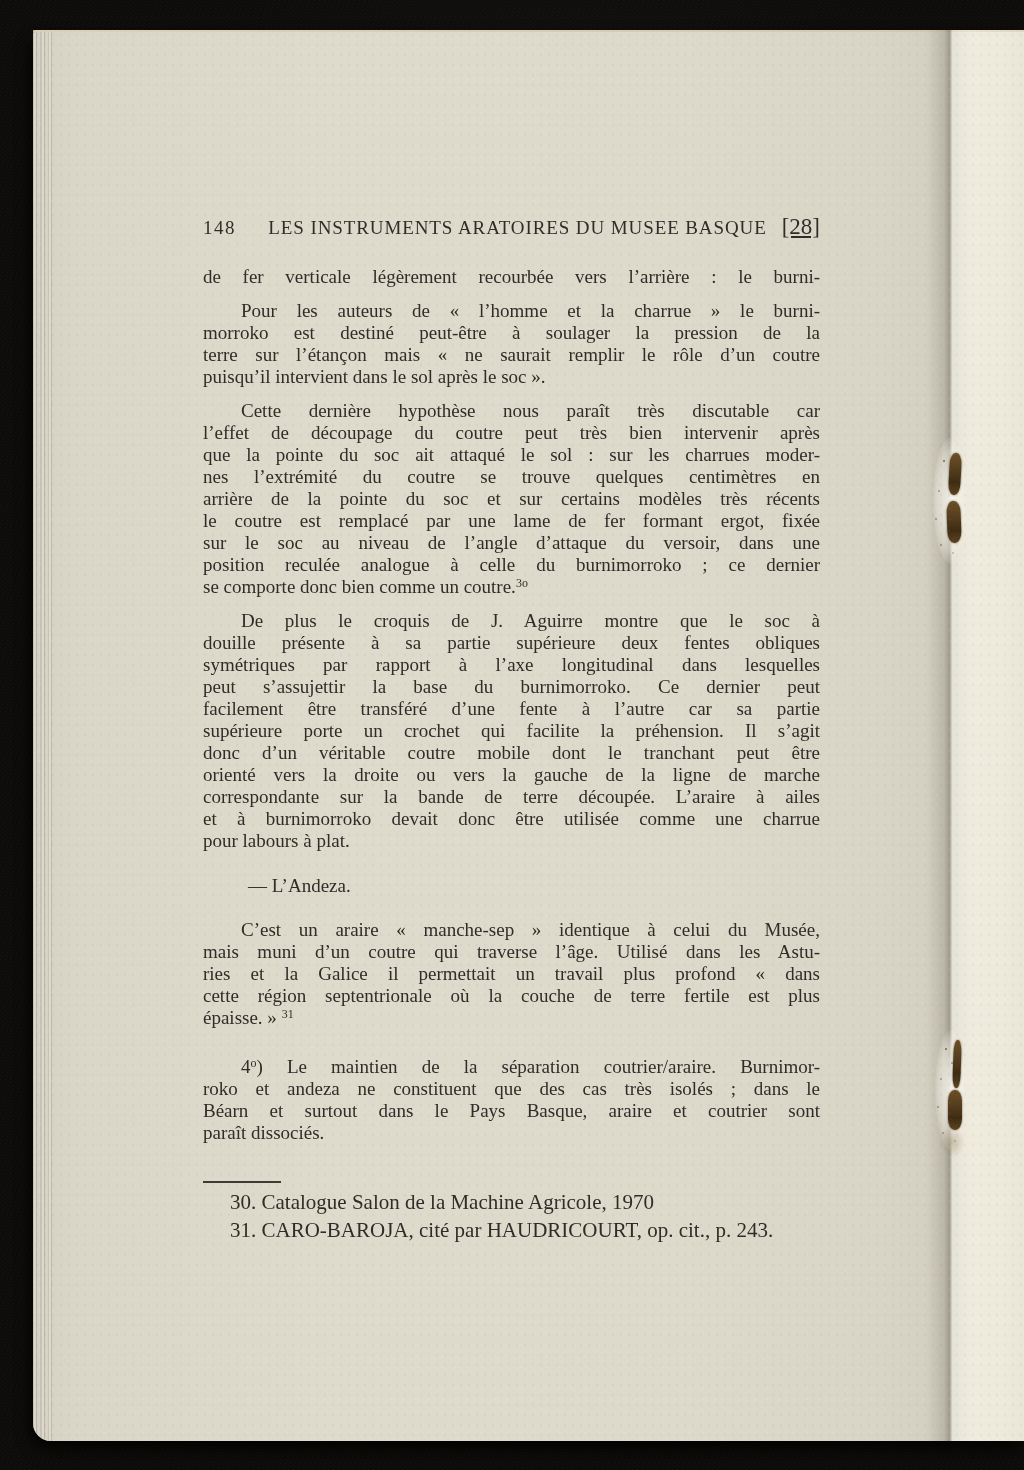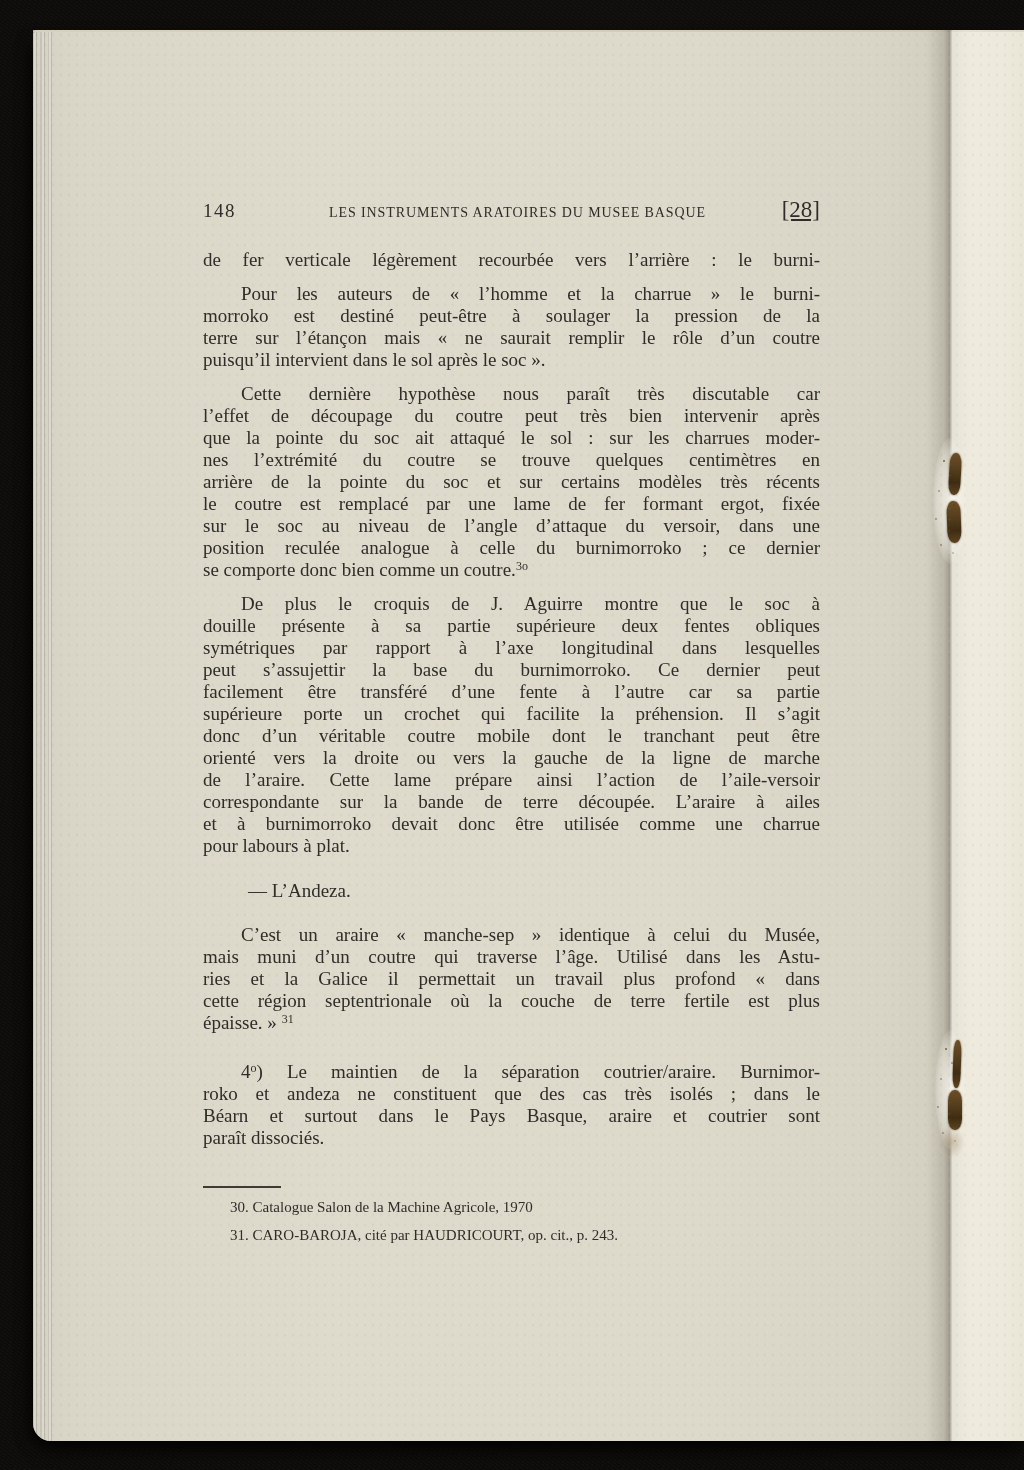--- a/index.html
+++ b/index.html
@@ -61,43 +61,43 @@
     box-shadow:6px 14px 0 rgba(90,66,31,.5), -5px 30px 0 rgba(90,66,31,.45),
       10px 44px 0 rgba(90,66,31,.5), -8px 58px 0 rgba(70,52,24,.45),
       4px 70px 0 rgba(90,66,31,.4), 14px 24px 0 rgba(70,52,24,.35),
       -3px 84px 0 rgba(90,66,31,.45), 9px 92px 0 rgba(70,52,24,.3);
   }
   .staple-smudge{
     position:absolute;border-radius:50%;
     background:radial-gradient(ellipse at center, rgba(150,125,85,.4) 0%, rgba(150,125,85,0) 70%);
   }
 
-  .page-content{position:absolute;left:170px;top:167px;width:617px;color:#2f2d29;}
+  .page-content{position:absolute;left:170px;top:184px;width:617px;color:#2f2d29;}
 
   .running-head{display:flex;align-items:baseline;margin:0 0 26px 0;}
   .running-head .pgnum{width:64px;font-size:19px;letter-spacing:1.5px;}
-  .running-head .title{flex:1;text-align:center;font-size:14px;letter-spacing:.9px;white-space:nowrap;}
+  .running-head .title{flex:1;text-align:center;font-size:19px;letter-spacing:.9px;white-space:nowrap;}
   .running-head .bracket{width:52px;text-align:right;font-size:23px;text-decoration:underline;}
 
   .text-body{font-size:19px;line-height:22px;}
   .para{margin:0 0 12px 0;}
   .text-body > :nth-child(3){}
   .text-body > :nth-child(4){margin-bottom:23px;}
   .section-head{margin:0 0 22px 0;}
   .section-head .line{text-indent:45px;}
   .text-body > :nth-child(6){margin-bottom:27px;}
   .text-body > :nth-child(7){margin-bottom:0;}
 
   .line{text-align:justify;text-align-last:justify;}
   .line.last{text-align-last:left;}
   .line.first-indent{text-indent:38px;}
   .it{}
   sup{font-size:12px;line-height:0;position:relative;top:-6px;vertical-align:baseline;font-family:Liberation Serif, serif;}
 
-  .footnotes{margin-top:37px;font-size:15px;line-height:28px;}
+  .footnotes{margin-top:37px;font-size:21px;line-height:28px;}
   .fn-rule{width:78px;height:2px;background:#3d3b35;margin:0 0 5px 0;}
   .footnote{padding-left:27px;}
 </style>
 </head>
 <body>
 
 <div class="backdrop">
   <div class="book-page">
     <div class="page-stack-edges"></div>
     <div class="gutter-crease"></div>
@@ -145,21 +145,20 @@
           </div>
           <div class="para">
             <div class="line first-indent"><span>De plus le croquis de J. Aguirre montre que le soc à</span></div>
             <div class="line"><span>douille présente à sa partie supérieure deux fentes obliques</span></div>
             <div class="line"><span>symétriques par rapport à l’axe longitudinal dans lesquelles</span></div>
             <div class="line"><span>peut s’assujettir la base du </span><span class="it">burnimorroko</span><span>. Ce dernier peut</span></div>
             <div class="line"><span>facilement être transféré d’une fente à l’autre car sa partie</span></div>
             <div class="line"><span>supérieure porte un crochet qui facilite la préhension. Il s’agit</span></div>
             <div class="line"><span>donc d’un véritable coutre mobile dont le tranchant peut être</span></div>
             <div class="line"><span>orienté vers la droite ou vers la gauche de la ligne de marche</span></div>
-            <div class="line"><span>de l’araire. Cette lame prépare ainsi l’action de l’aile-versoir</span></div>
             <div class="line"><span>correspondante sur la bande de terre découpée. L’araire à ailes</span></div>
             <div class="line"><span>et à </span><span class="it">burnimorroko</span><span> devait donc être utilisée comme une charrue</span></div>
             <div class="line last"><span>pour labours à plat.</span></div>
           </div>
           <div class="section-head">
             <div class="line last"><span>— </span><span class="it">L’Andeza.</span></div>
           </div>
           <div class="para">
             <div class="line first-indent"><span>C’est un araire « manche-sep » identique à celui du Musée,</span></div>
             <div class="line"><span>mais muni d’un coutre qui traverse l’âge. Utilisé dans les Astu-</span></div>

